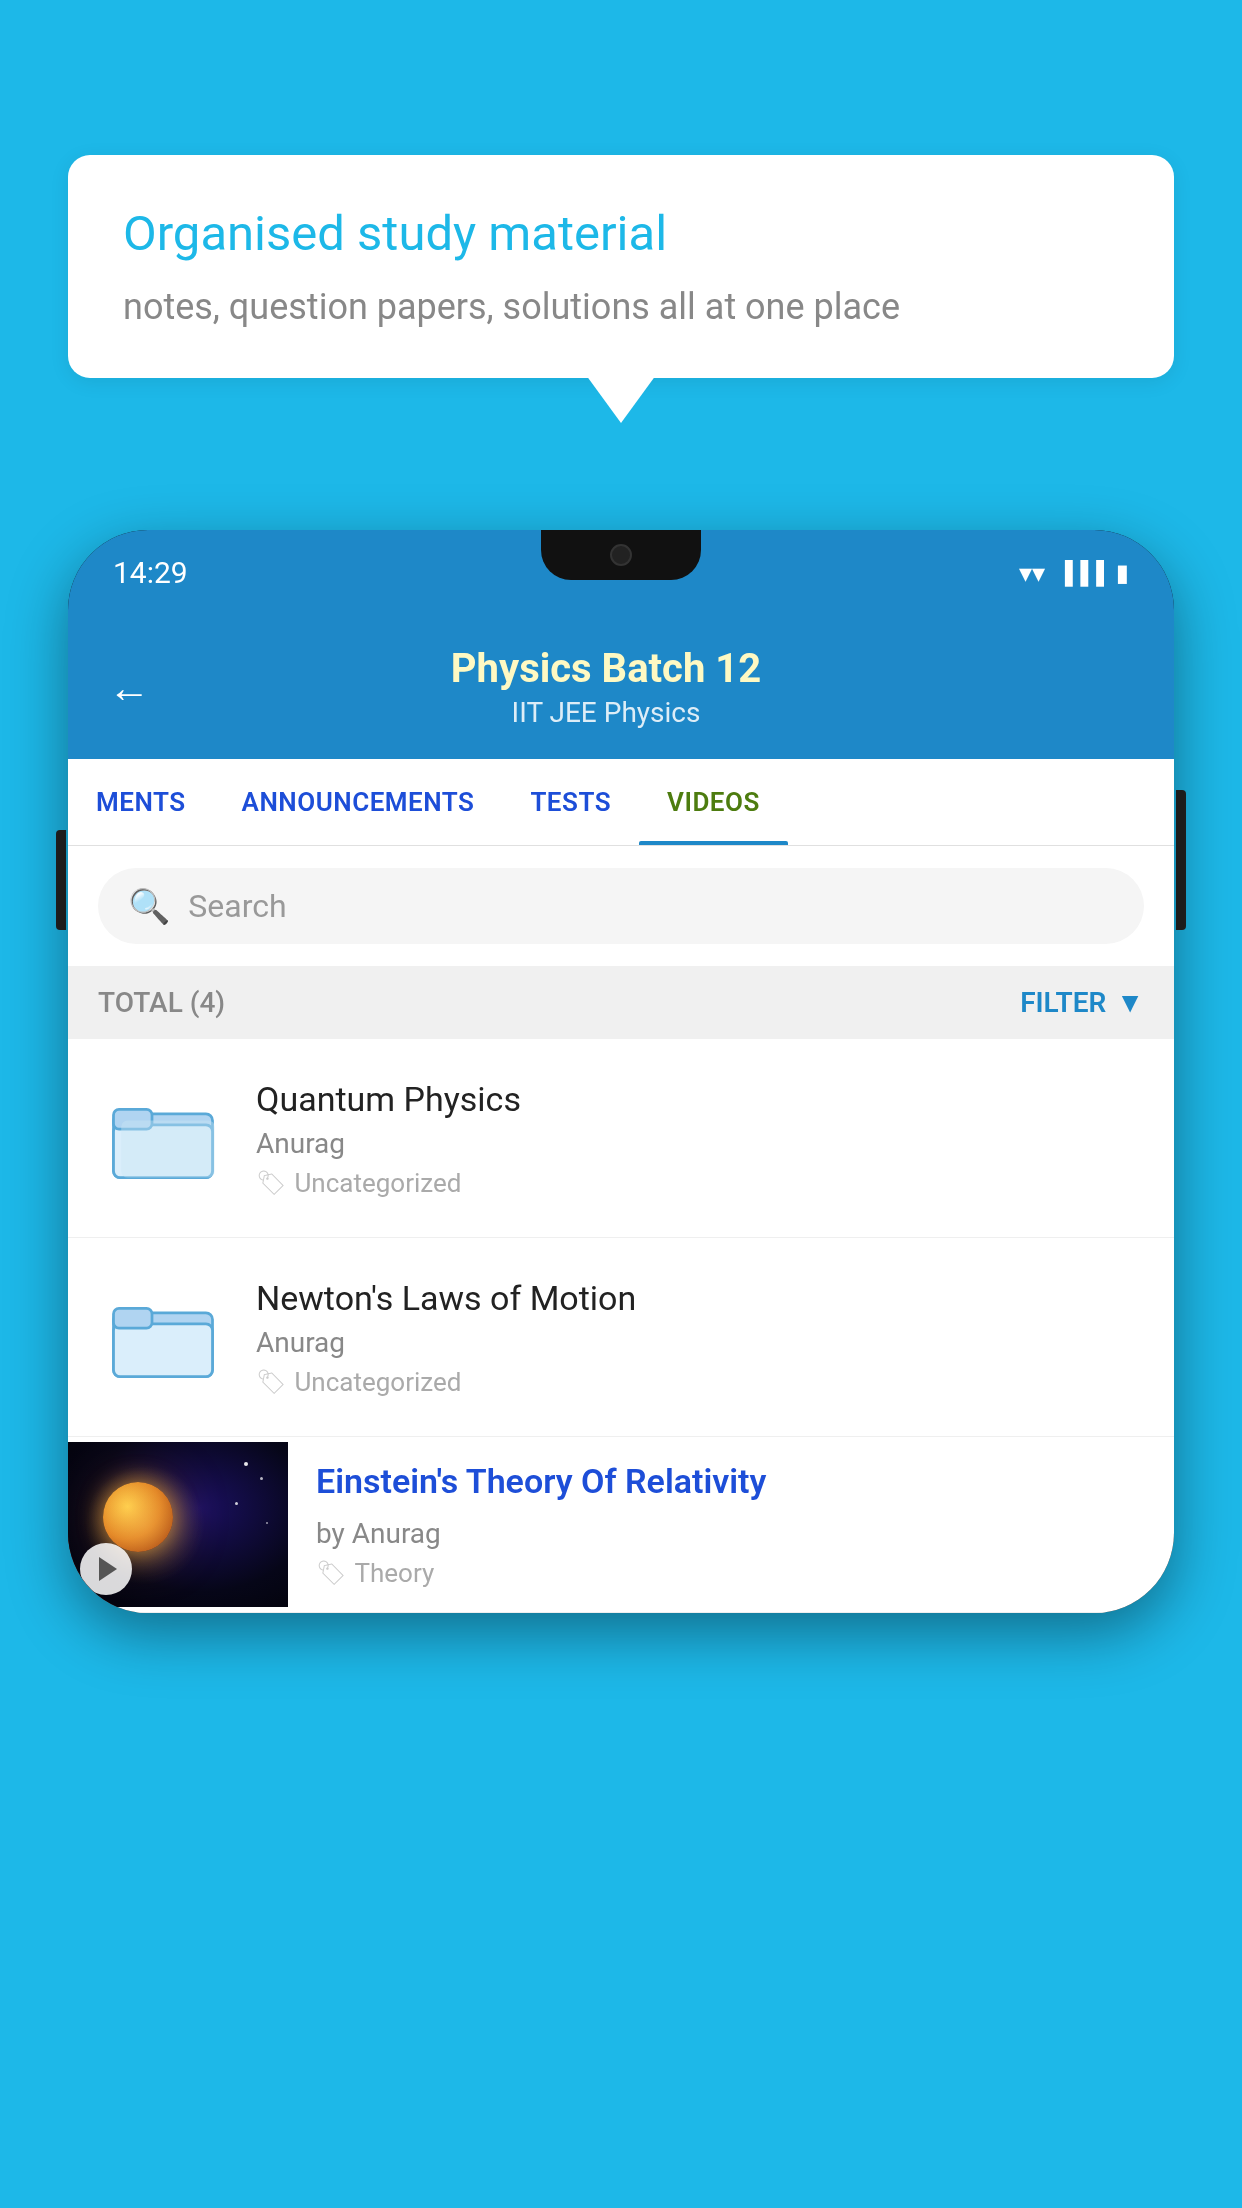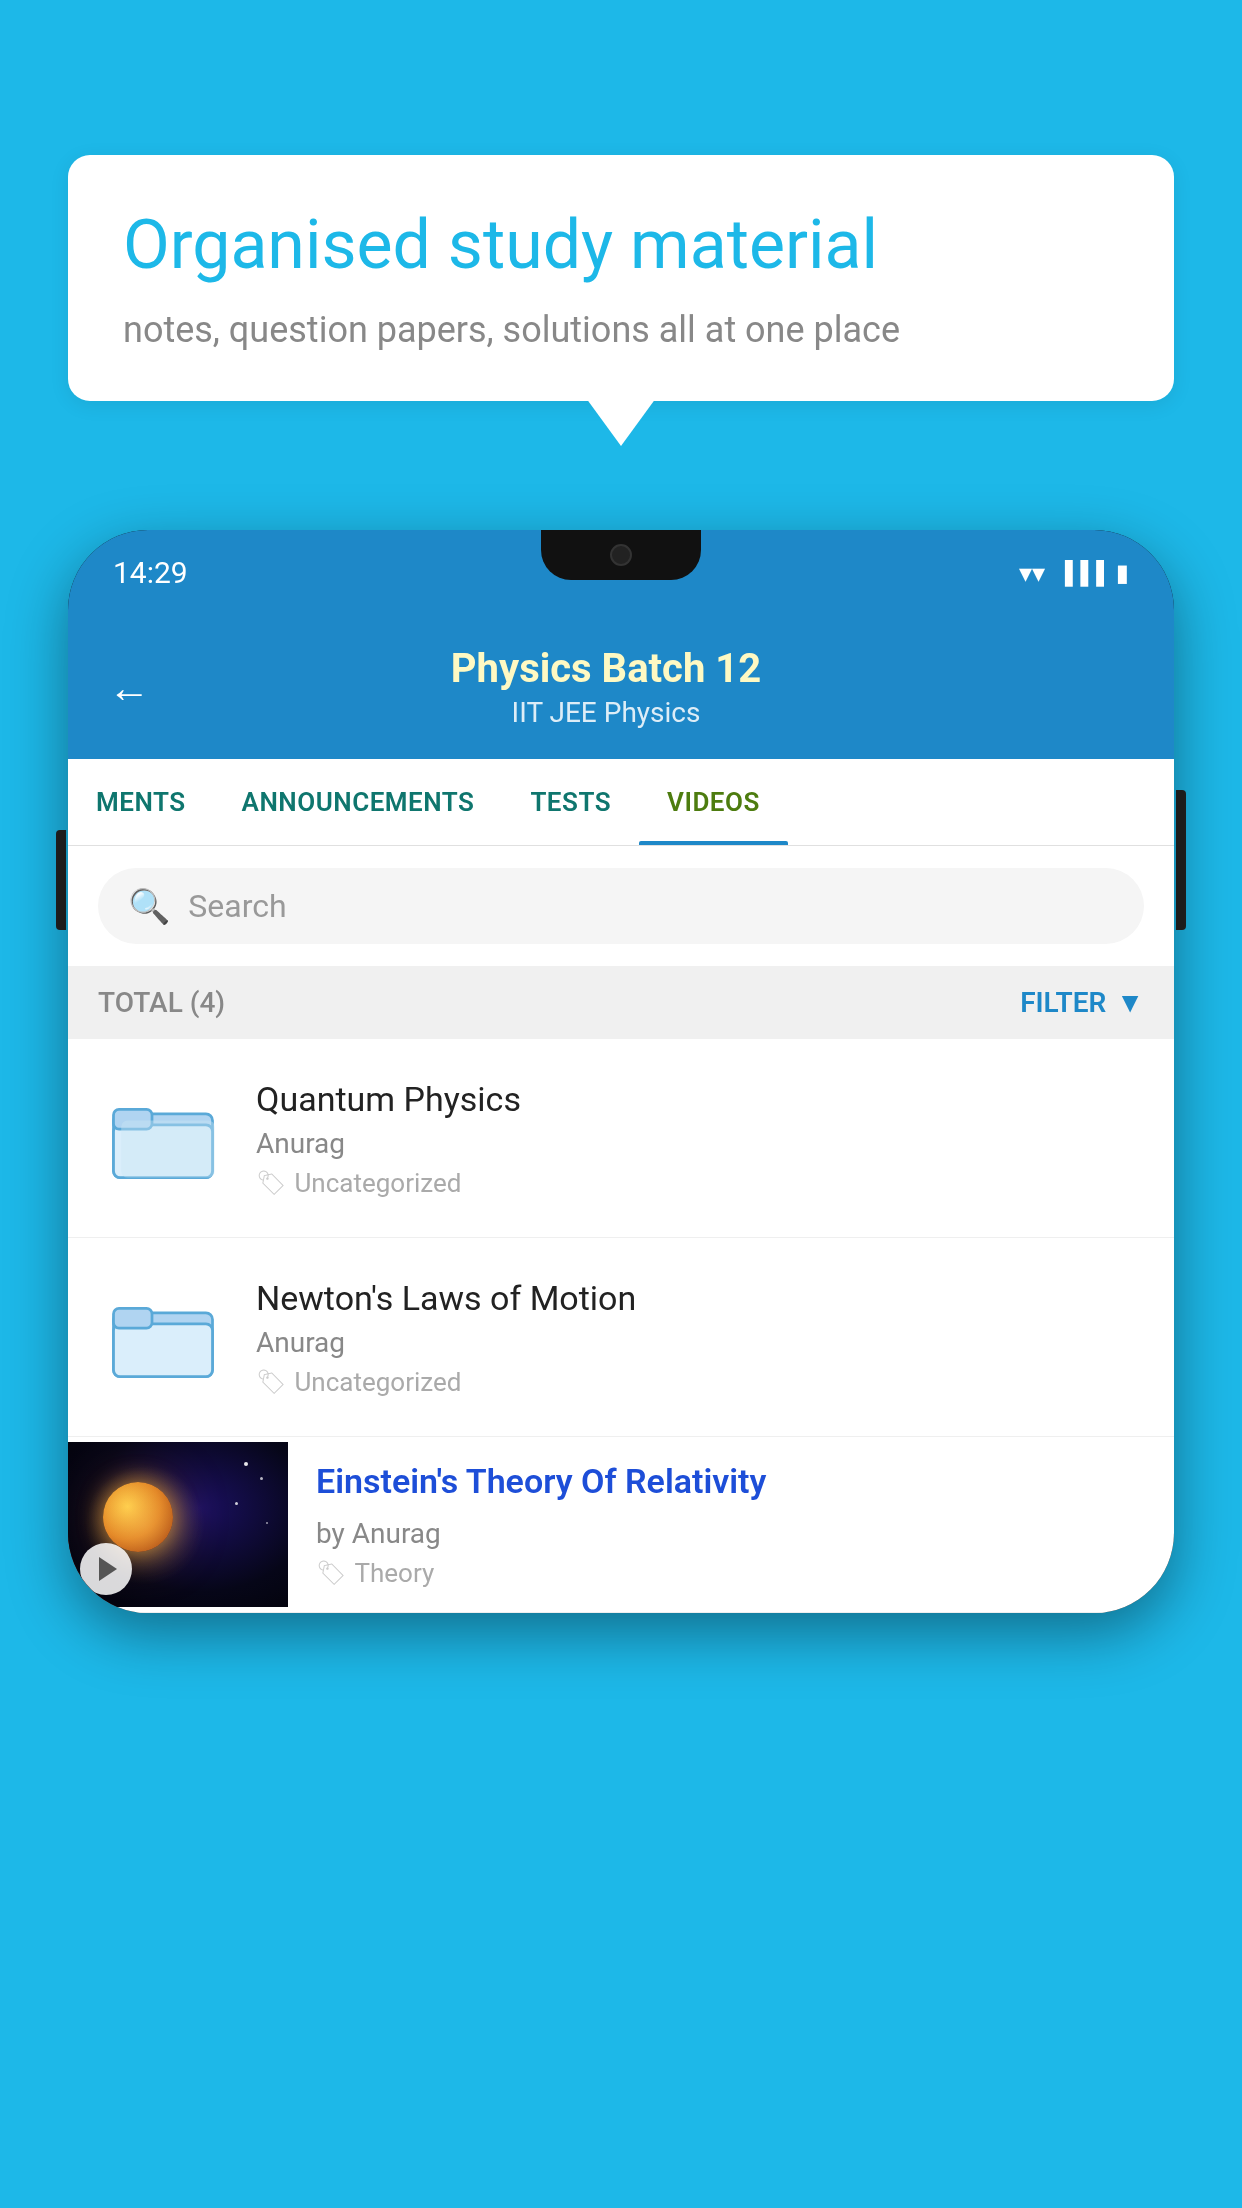--- a/index.html
+++ b/index.html
@@ -32,21 +32,21 @@
       left: 50%;
       transform: translateX(-50%);
       width: 0;
       height: 0;
       border-left: 35px solid transparent;
       border-right: 35px solid transparent;
       border-top: 48px solid white;
     }
 
     .bubble-title {
-      font-size: 68px;
+      font-size: 49px;
       font-weight: 400;
       color: #1db8e8;
       line-height: 1.2;
       margin-bottom: 22px;
     }
 
     .bubble-subtitle {
       font-size: 36px;
       color: #888;
       font-weight: 400;
@@ -153,21 +153,21 @@
       background: white;
       display: flex;
       border-bottom: 1px solid #e0e0e0;
       overflow-x: auto;
     }
 
     .tab {
       padding: 28px 28px;
       font-size: 26px;
       font-weight: 600;
-      color: #0f766e;
+      color: #1d4ed8;
       text-transform: uppercase;
       letter-spacing: 0.5px;
       white-space: nowrap;
       cursor: pointer;
       position: relative;
     }
 
     .tab.active {
       color: #4d7c0f;
     }

